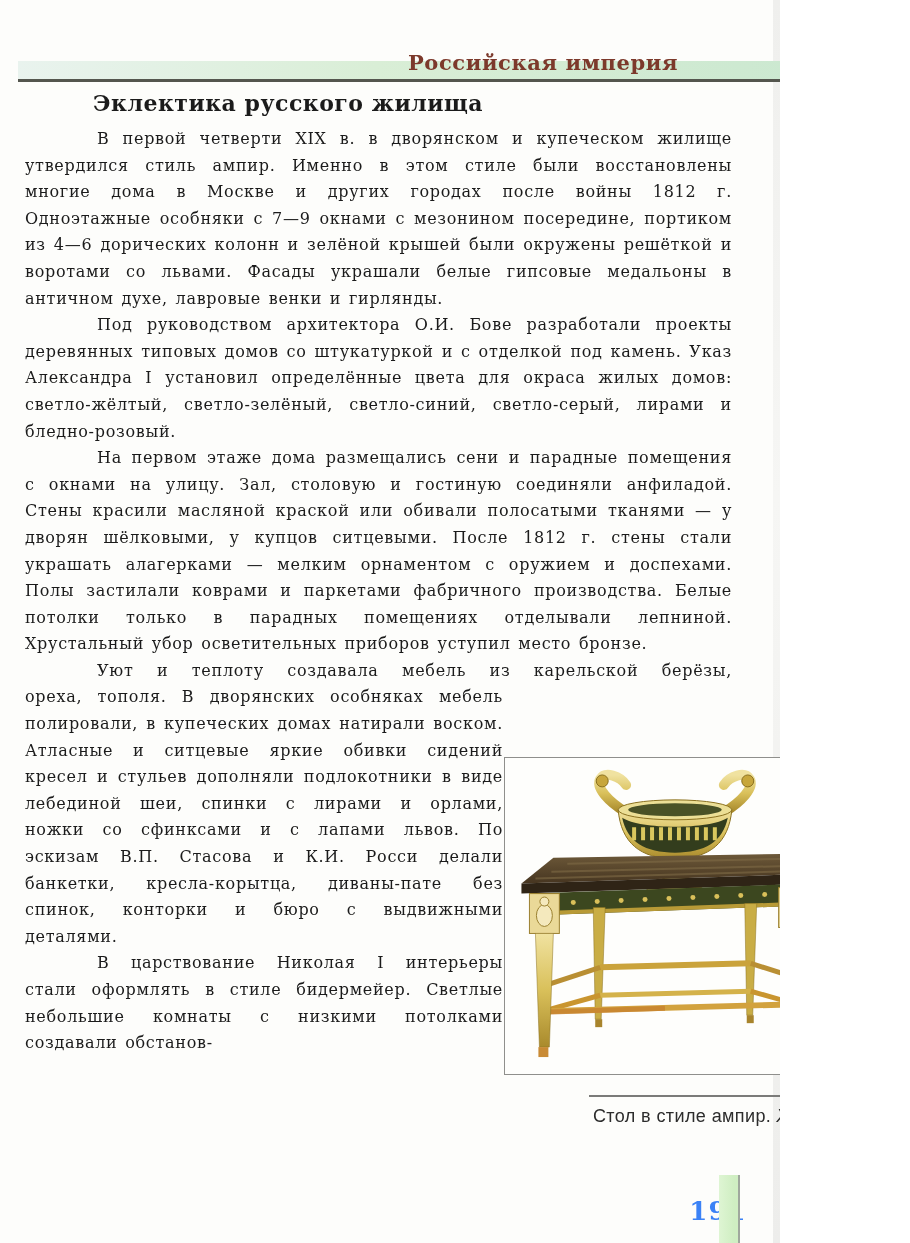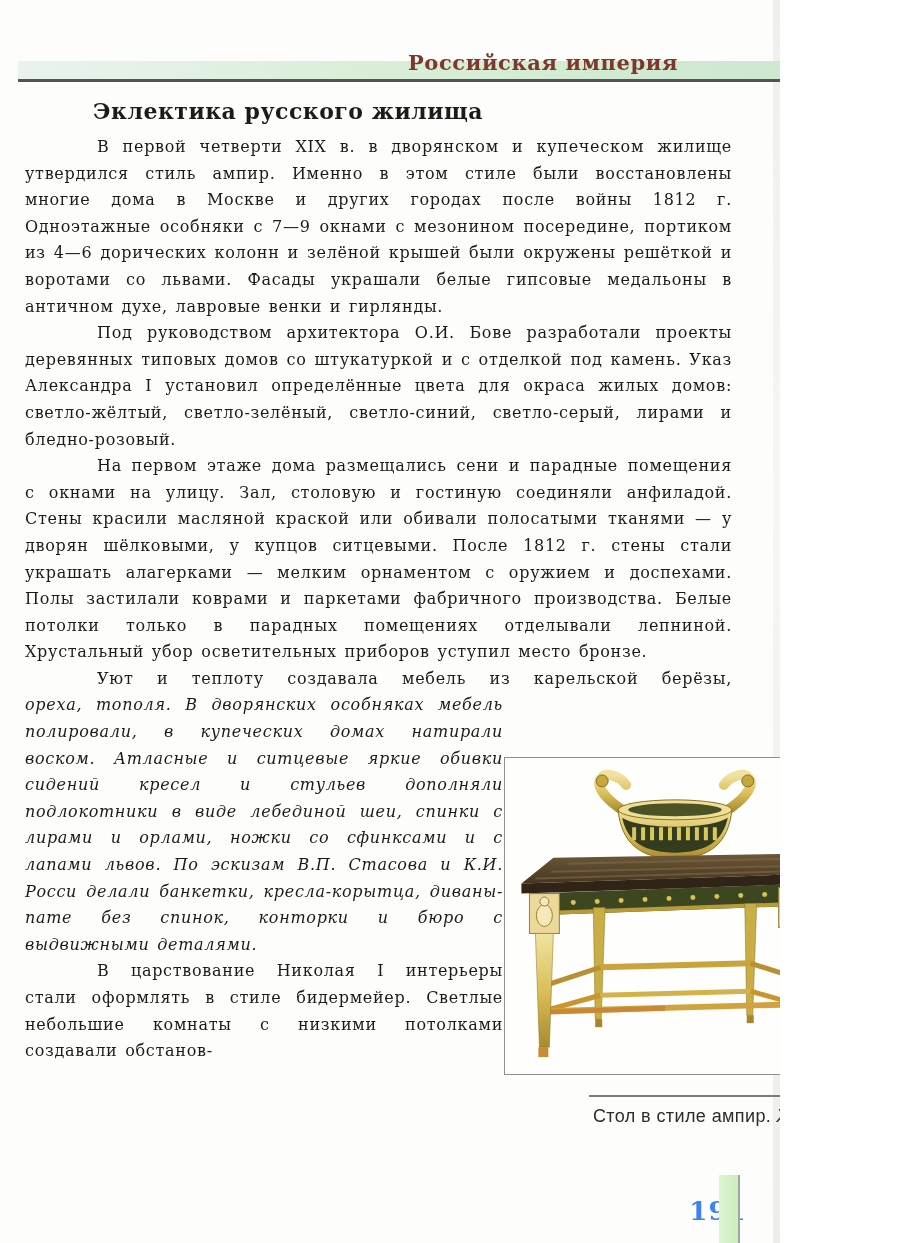--- a/index.html
+++ b/index.html
@@ -21,30 +21,30 @@
     position:absolute; left:18px; top:79px; width:794px; height:3px;
     background:#54564e;
   }
   .chapter-label {
     position:absolute; right:102px; top:50px;
     font-size:21px; font-weight:bold; color:#7c392b; letter-spacing:0.6px;
   }
   
   .article { position:absolute; left:25px; top:90px; width:707px; }
   .article h2 {
-    margin:8px 0 10px 68px; font-size:22px; font-weight:bold; letter-spacing:0.5px;
+    margin:0 0 10px 68px; font-size:22px; font-weight:bold; letter-spacing:0.5px;
   }
   .para {
     margin:0; font-size:16px; line-height:26.6px;
     text-align:justify; text-indent:72px;
     letter-spacing:0.7px; word-spacing:2px;
   }
   .para.firstline { text-align-last:justify; }
   .narrow { width:478px; }
-  .narrow .noindent { text-indent:0;font-style:italic; }
+  .narrow .noindent { text-indent:0; }
   
   .figure {
     position:absolute; left:504px; top:757px; width:328px; height:318px;
     border:1px solid #8f8f8c; box-sizing:border-box; background:#fefefc;
   }
   .figure svg { display:block; width:100%; height:100%; }
   .caption-rule {
     position:absolute; left:589px; top:1095px; width:238px; height:2px;
     background:#7b7b79;
   }

